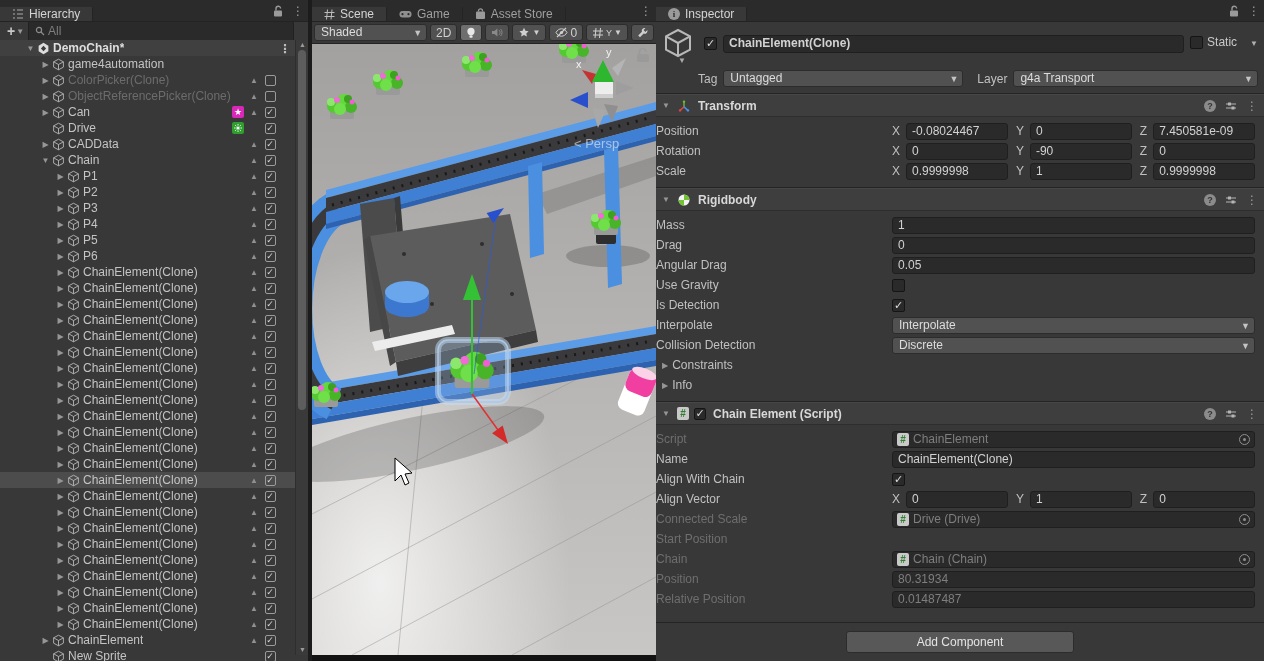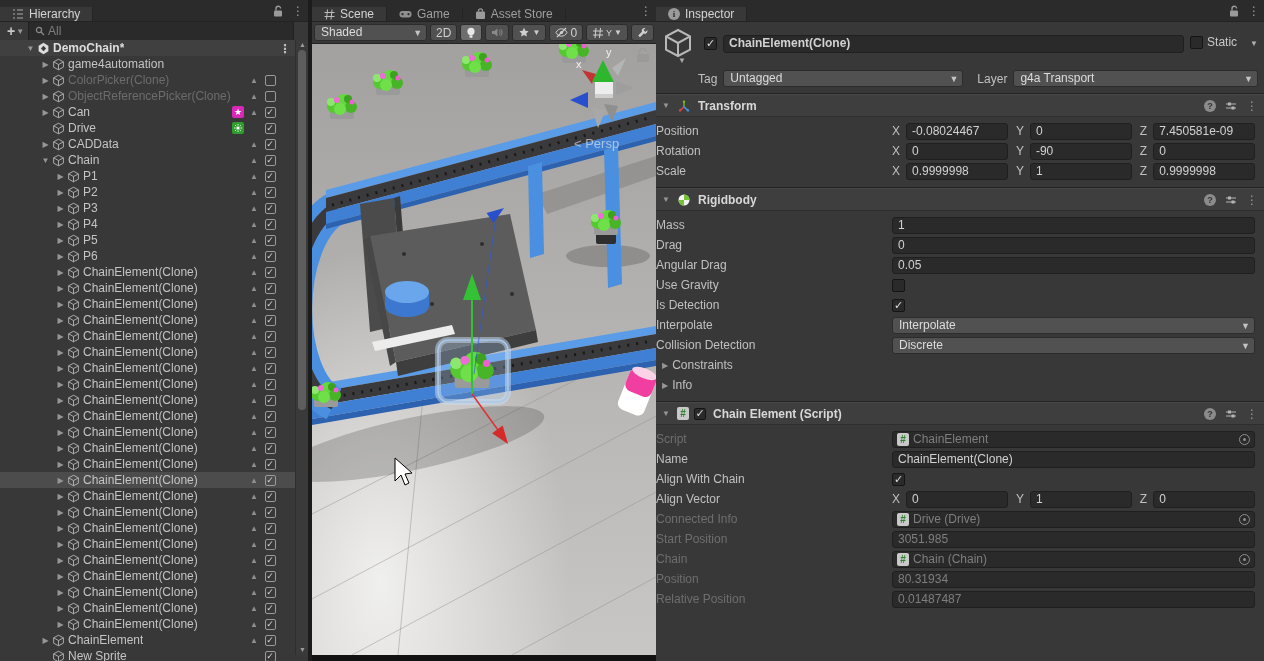--- a/index.html
+++ b/index.html
@@ -1297,34 +1297,31 @@
           <div class="ival vec">
             <span class="ax">X</span>
               <span class="field">0</span>
             <span class="ax" style="padding-left:6px">Y</span>
               <span class="field">1</span>
             <span class="ax" style="padding-left:6px">Z</span>
               <span class="field">0</span>
           </div>
         </div>
         <div class="irow dis">
-            <span class="ilabel">Connected Info</span>
+            <span class="ilabel">Connected Scale</span>
             <div class="ival">
               <span class="objfield">
                 <span class="script-ic">#</span>
                 <span>Drive (Drive)</span>
                 <span class="objpick"></span>
               </span>
             </div>
           </div>
         <div class="irow dis">
             <span class="ilabel">Start Position</span>
-            <div class="ival">
-              <span class="field">3051.985</span>
-            </div>
           </div>
         <div class="irow dis">
             <span class="ilabel">Chain</span>
             <div class="ival">
               <span class="objfield">
                 <span class="script-ic">#</span>
                 <span>Chain (Chain)</span>
                 <span class="objpick"></span>
               </span>
             </div>
@@ -1337,15 +1334,18 @@
           </div>
         <div class="irow dis">
             <span class="ilabel">Relative Position</span>
             <div class="ival">
               <span class="field">0.01487487</span>
             </div>
           </div>
       </div>
     </div>
 
+    <div class="addc-wrap">
+      <div class="addc">Add Component</div>
+    </div>
   </aside>
 
 </div>
 
 </body></html>

